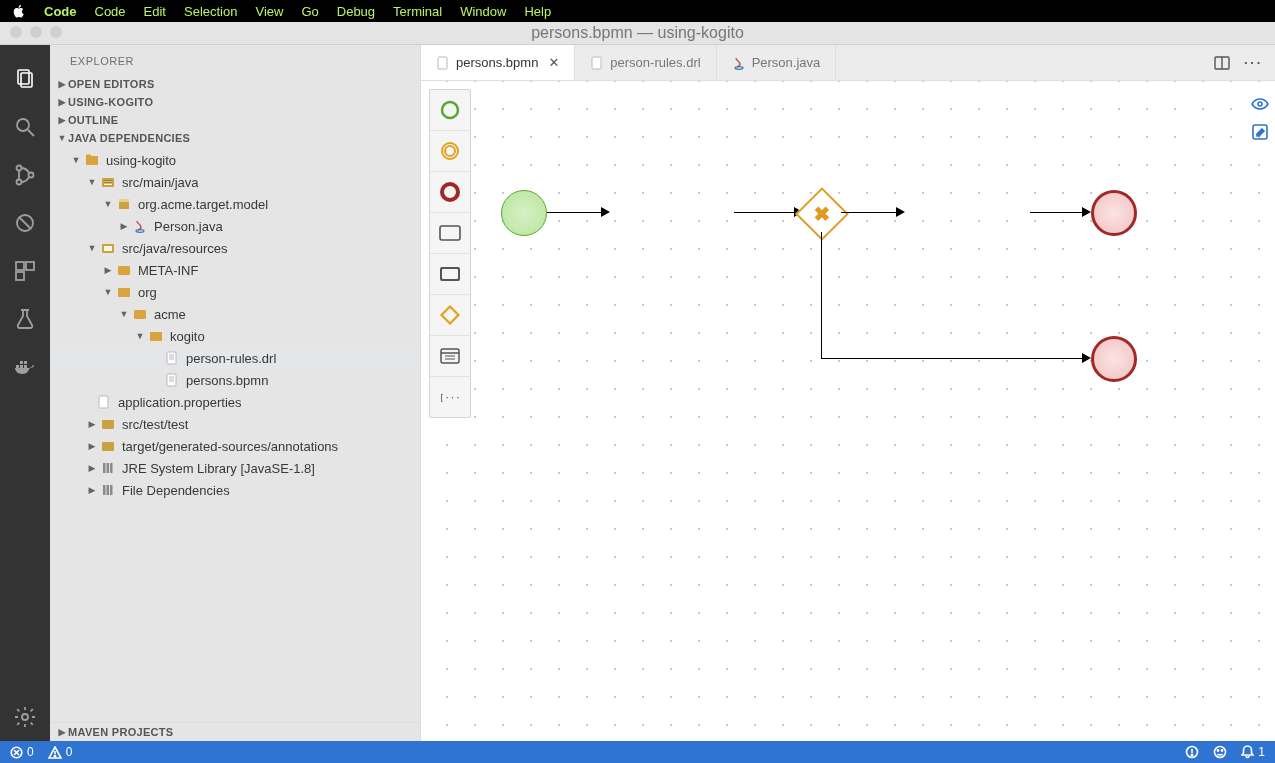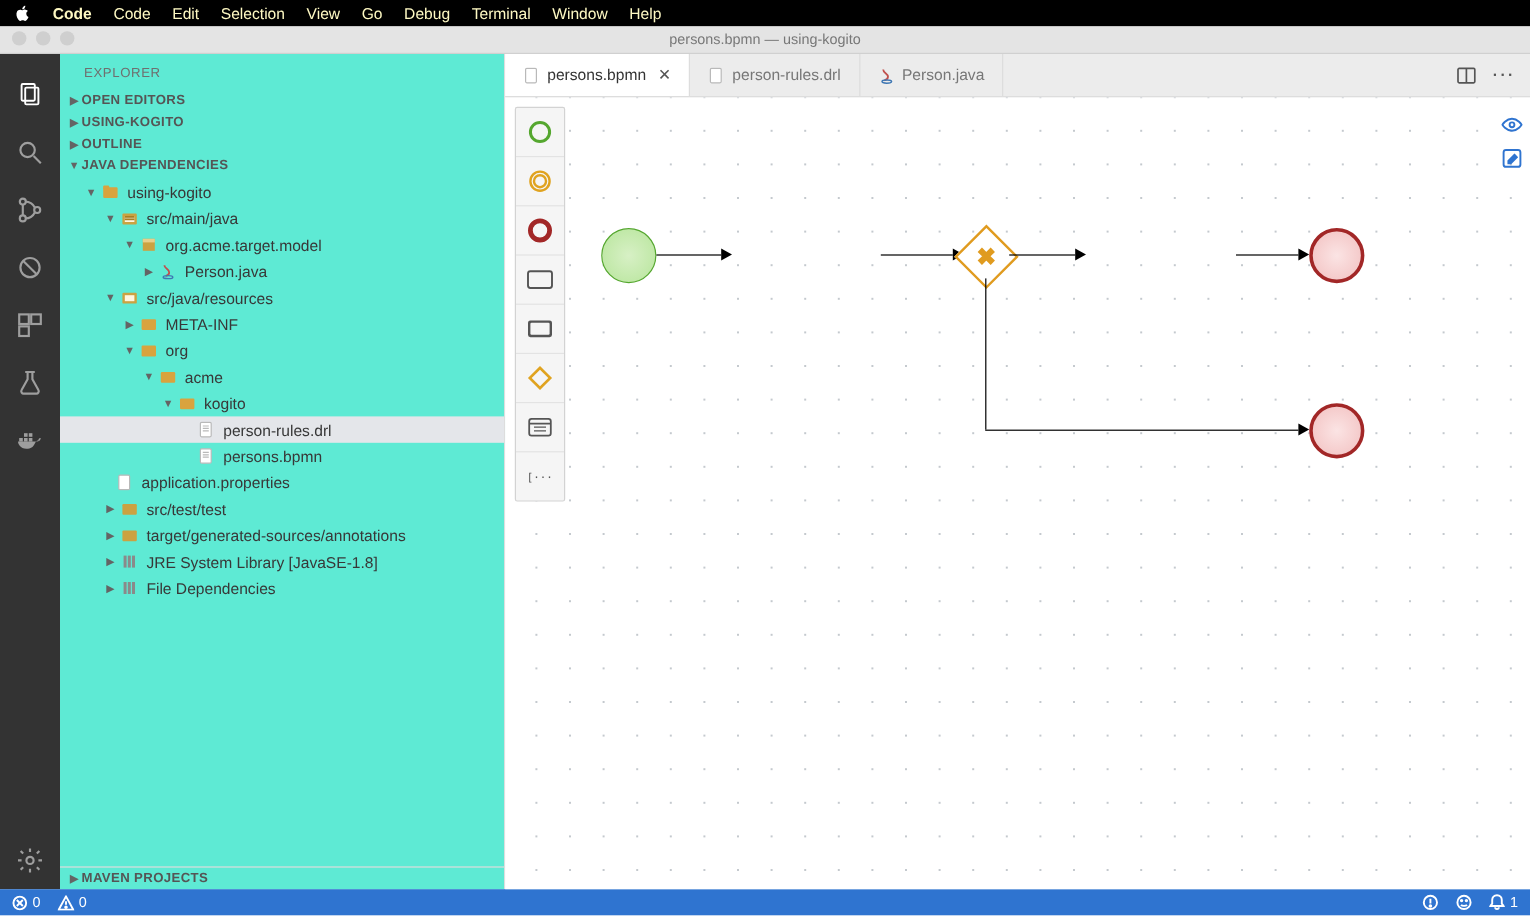--- a/index.html
+++ b/index.html
@@ -10,42 +10,42 @@
     --status-bar-h: 22px;
     --tabbar-h: 35px;
     --blue: #2f74d0;
     --border: #cccccc;
     --twisty: #646464;
   }
   html,body { height:100%; margin:0; padding:0; font-family: -apple-system, "Helvetica Neue", Arial, sans-serif; font-size:13px; color:#333; }
   body { display:flex; flex-direction:column; background:#fff; }
 
   
-  .mac-menubar { background:#000; color:#fef9c3; height:var(--mac-bar-h); display:flex; align-items:center; padding:0 12px; gap:18px; font-size:13px; }
+  .mac-menubar { background:#000; color:#bef264; height:var(--mac-bar-h); display:flex; align-items:center; padding:0 12px; gap:18px; font-size:13px; }
   .mac-menubar .apple { font-size:14px; }
   .mac-menubar .bold { font-weight:600; }
   .mac-menubar span { cursor:default; }
 
   
-  .window-title { height:var(--title-bar-h); background:#e4e4e4; border-bottom:1px solid #d0d0d0; display:flex; align-items:center; justify-content:center; position:relative; color:#777; font-size:12px; }
+  .window-title { height:var(--title-bar-h); background:#e4e4e4; border-bottom:1px solid #d0d0d0; display:flex; align-items:center; justify-content:center; position:relative; color:#777; font-size:16px; }
   .traffic { position:absolute; left:10px; top:4px; display:flex; gap:8px; }
   .traffic div { width:12px; height:12px; border-radius:50%; background:#cfcfcf; }
 
   
   .workbench { flex:1; display:flex; min-height:0; }
 
   
   .activity-bar { width:var(--activity-bar-w); background:#333333; display:flex; flex-direction:column; align-items:center; padding-top:10px; color:#9e9e9e; }
   .activity-bar .icon { width:28px; height:28px; margin:10px 0; display:flex; align-items:center; justify-content:center; cursor:pointer; }
   .activity-bar .icon.active { color:#fff; }
   .activity-bar .spacer { flex:1; }
   .activity-bar svg { width:24px; height:24px; }
 
   
-  .sidebar { width:var(--sidebar-w); background:#5eead4; border-right:1px solid #ddd; display:flex; flex-direction:column; overflow:hidden; }
+  .sidebar { width:var(--sidebar-w); background:#e5e5e5; border-right:1px solid #ddd; display:flex; flex-direction:column; overflow:hidden; }
   .sidebar-title { padding:10px 20px 8px 20px; font-size:11px; letter-spacing:0.5px; color:#6f6f6f; }
   .section-header { display:flex; align-items:center; padding:3px 8px 3px 6px; font-size:11px; font-weight:700; color:#555; cursor:pointer; letter-spacing:0.3px; }
   .section-header .twisty { width:12px; display:inline-flex; justify-content:center; color:var(--twisty); font-size:9px; }
   .tree { padding:2px 0; }
   .tree-row { display:flex; align-items:center; height:22px; cursor:pointer; font-size:13px; color:#383838; }
   .tree-row .twisty { width:12px; display:inline-flex; justify-content:center; color:var(--twisty); font-size:9px; }
   .tree-row .ico { width:16px; height:16px; margin:0 6px 0 2px; display:inline-flex; align-items:center; justify-content:center; }
   .tree-row.selected { background:#e4e6ea; }
 
   

